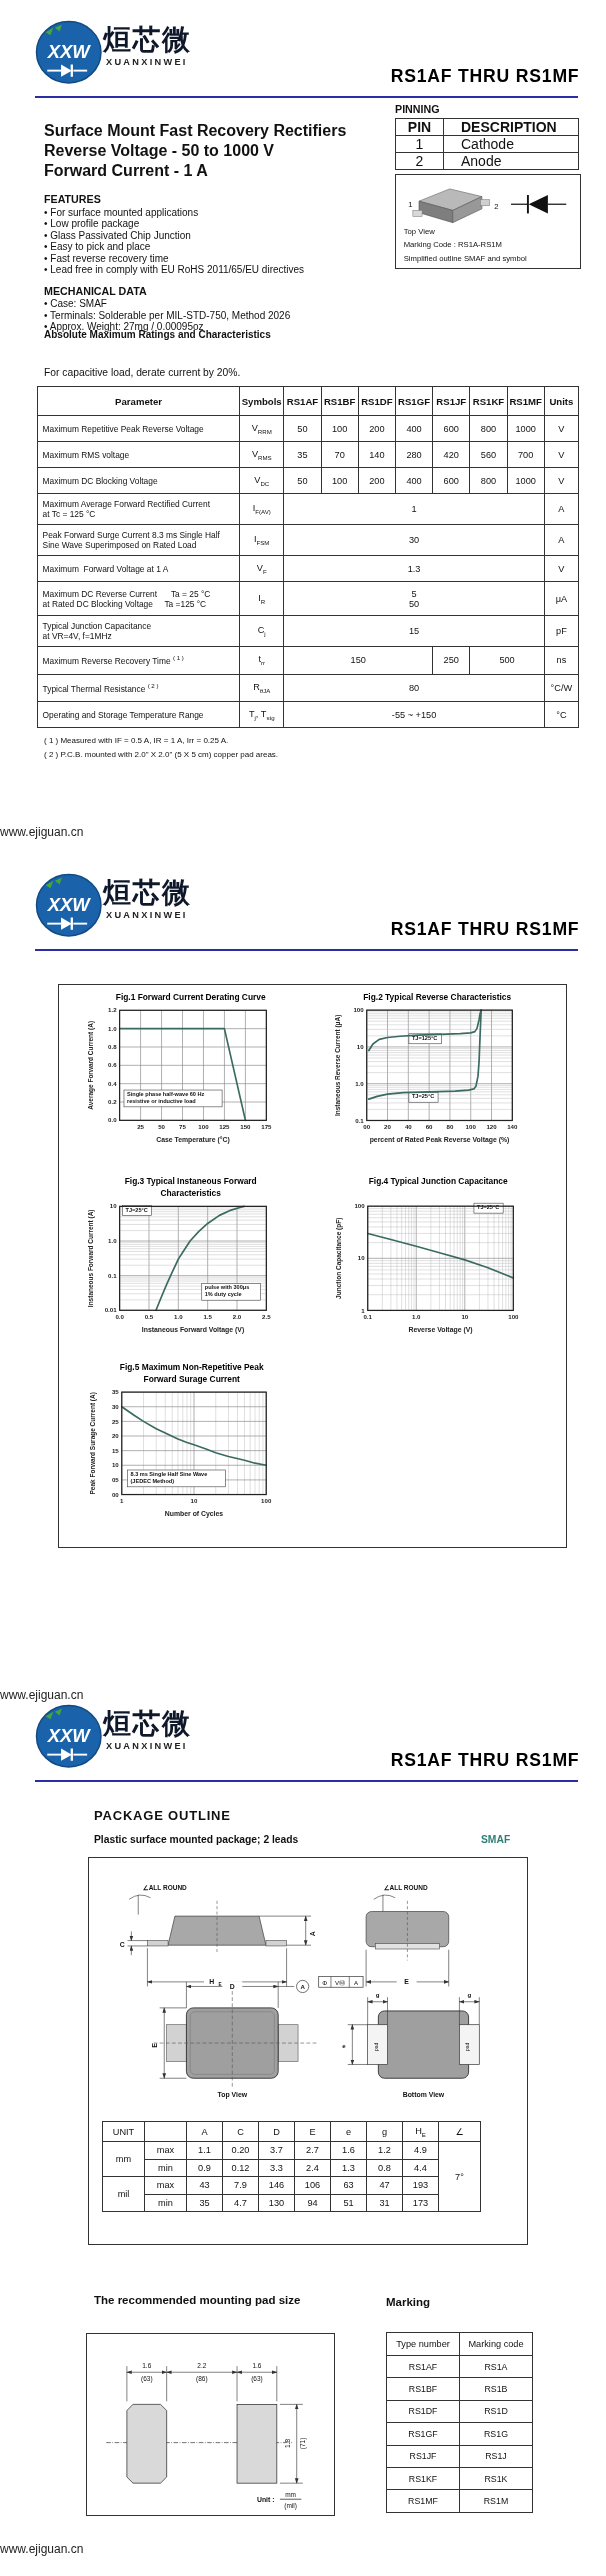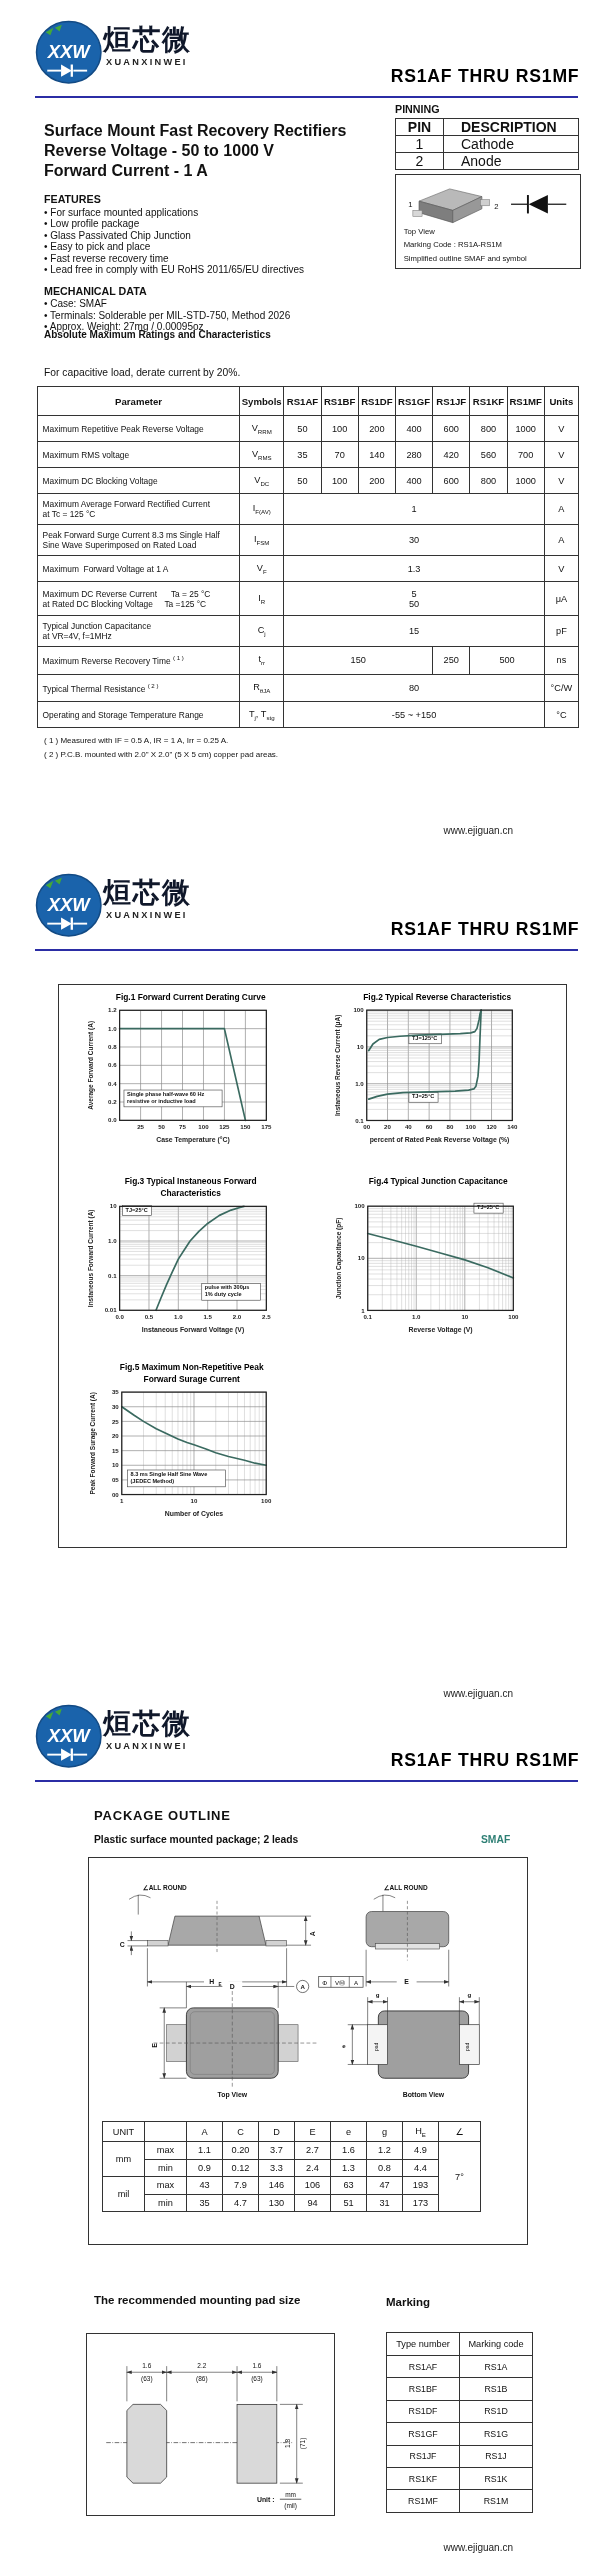--- a/index.html
+++ b/index.html
@@ -10,21 +10,21 @@
   .hdr{position:absolute;left:0;width:607px;height:107px;}
   .hdr .logo{position:absolute;left:35px;top:20px;}
   .logo-cn{position:absolute;left:103px;top:21.4px;font-size:28px;font-weight:bold;color:#0f172a;
            font-family:"DejaVu Sans","Liberation Sans",sans-serif;letter-spacing:1.5px;}
   .logo-en{position:absolute;left:106px;top:57px;font-size:9.2px;letter-spacing:2.3px;color:#222;font-weight:bold;}
   .doc-title{position:absolute;right:27.6px;top:66px;font-size:17.6px;font-weight:bold;color:#000;letter-spacing:0.8px;}
   .hdr-rule{position:absolute;left:35px;width:543px;top:96px;height:2.3px;background:#2b2da5;}
   
   .b{font-weight:bold;}
   .sec-h{font-size:10.7px;font-weight:bold;}
-  .foot{position:absolute;width:513px;text-align:right;font-size:10px;color:#222;}
+  .foot{position:absolute;width:513px;text-align:left;font-size:12px;color:#222;}
   sub{font-size:6.1px;}
   sup{font-size:6.1px;}
   
   .subtitle{position:absolute;left:44px;font-size:16px;font-weight:bold;}
   .feat-item{position:absolute;left:44px;font-size:10px;}
   .pin-table{position:absolute;left:395px;top:118px;width:184px;border-collapse:collapse;table-layout:fixed;}
   .pin-table td{border:0.8px solid #333;font-size:14px;height:16px;padding:0;}
   .pin-table{border:1.5px solid #333;}
   .pin-table td.c1{width:47px;text-align:center;}
   .pin-table td.c2{padding-left:17px;}

